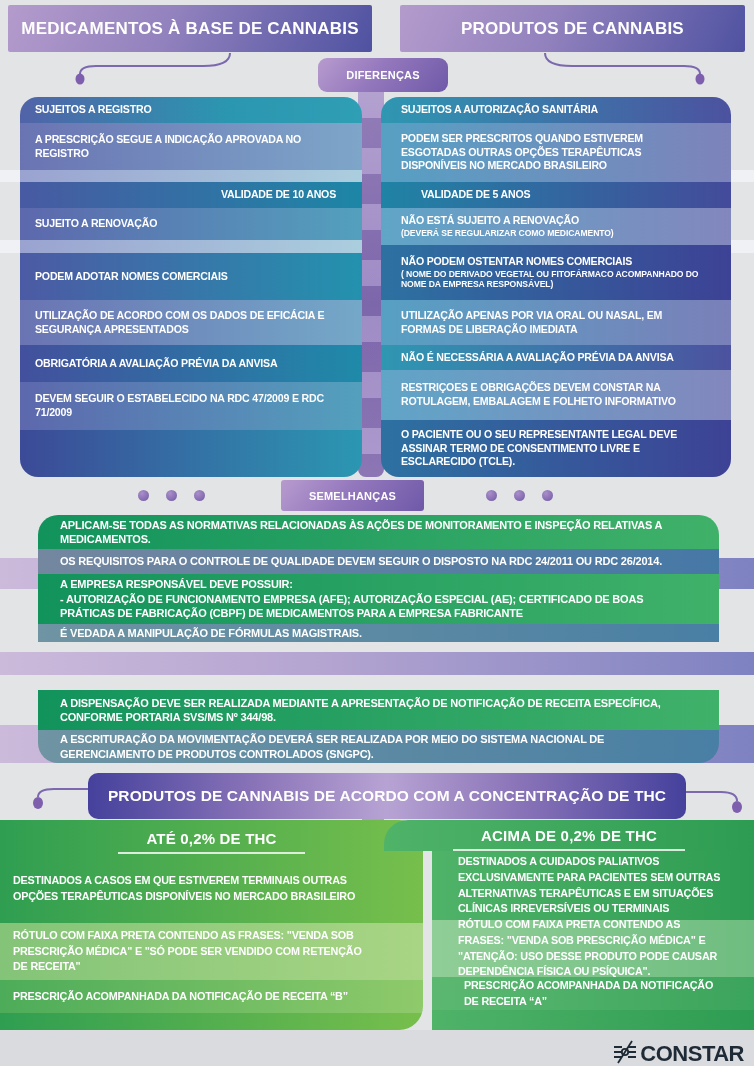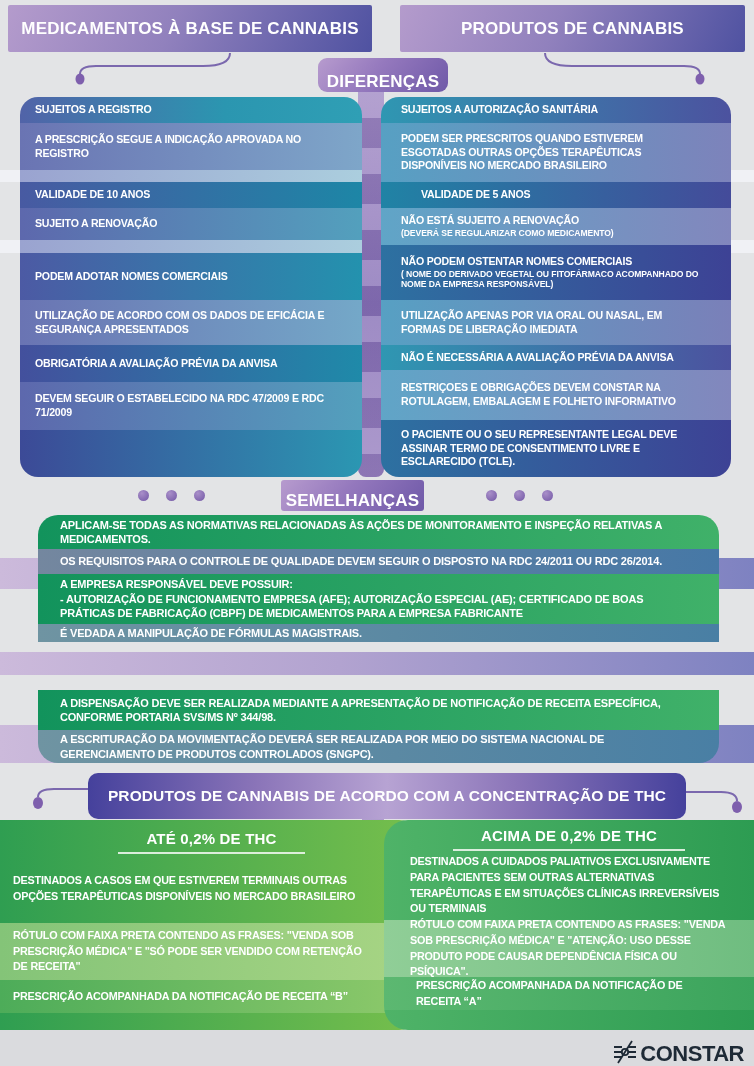--- a/index.html
+++ b/index.html
@@ -22,23 +22,23 @@
     top:5px; height:47px; z-index:2; border-radius:2px;
     background:linear-gradient(115deg,#b49bcc 0%,#9181bd 45%,#4f52a1 100%);
     display:flex; align-items:center; justify-content:center;
     font-size:17px; letter-spacing:0.2px;
   }
   .top-banner.left  { left:8px;   width:364px; }
   .top-banner.right { left:400px; width:345px; }
 
   
   .badge {
-    z-index:3; display:flex; align-items:flex-end; justify-content:center;
+    z-index:3; display:flex; align-items:center; justify-content:center;
     background:linear-gradient(130deg,#b79bce 0%,#9478bd 45%,#6f59a8 100%);
-    font-size:17px; letter-spacing:0.2px;
+    font-size:11px; letter-spacing:0.2px;
   }
   .badge.dif { left:318px; top:58px; width:130px; height:34px; border-radius:9px; }
   .badge.sem { left:281px; top:480px; width:143px; height:31px; border-radius:3px; }
 
   
   .mid-strip {
     z-index:1;
     background:
       repeating-linear-gradient(180deg, rgba(255,255,255,0.16) 0 26px, rgba(40,20,90,0.14) 26px 56px),
       linear-gradient(180deg,#a58fc7 0%,#8b75b9 55%,#9d86c3 100%);
@@ -101,21 +101,21 @@
     font-size:15.5px; letter-spacing:0.1px;
   }
   .panel.thc-left  { left:0;     top:820px; width:423px; height:210px; border-radius:0 24px 24px 0; }
   .panel.thc-right { left:384px; top:820px; width:370px; height:210px; border-radius:24px 0 0 24px; }
   .thc-head { display:flex; align-items:flex-end; justify-content:center; }
   .thc-title { display:inline-block; font-size:15px; letter-spacing:0.2px;
                border-bottom:2px solid rgba(235,245,235,0.9); padding:0 28px 5px; }
   .trow { display:flex; flex-direction:column; justify-content:center;
           font-size:10.8px; line-height:1.45; }
   .panel.thc-left  .trow { padding:2px 58px 2px 13px; }
-  .panel.thc-right .trow { padding:2px 26px 2px 26px; }
+  .panel.thc-right .trow { padding:2px 26px 2px 26px;margin-left:48px; }
   .la { background:linear-gradient(90deg,#2f9e51,#77bf4c); }
   .lb { background:linear-gradient(90deg,#84c478,#a8d584); }
   .lc { background:linear-gradient(90deg,#4dac59,#8fca6b); }
   .ra { background:linear-gradient(90deg,#4fb368,#2d9c52); }
   .rb { background:linear-gradient(90deg,#90ce97,#6fbd80); }
   .rc { background:linear-gradient(90deg,#5cb871,#3ba45c); }
 
   
   .connectors { left:0; top:0; width:754px; height:1066px; z-index:4; pointer-events:none; }
 
@@ -151,21 +151,21 @@
   <div class="abs mid-strip strip-dif"></div>
 
   <div class="abs panel left-med">
     <div class="row t1" style="height:26px;">
         <span>SUJEITOS A REGISTRO</span>
       </div>
     <div class="row t2" style="height:47px;">
         <span>A PRESCRIÇÃO SEGUE A INDICAÇÃO APROVADA NO REGISTRO</span>
       </div>
     <div class="row tsp" style="height:12px;"></div>
-    <div class="row t3" style="height:26px;">
+    <div class="row t3" style="height:26px;align-items:flex-end;">
         <span>VALIDADE DE 10 ANOS</span>
       </div>
     <div class="row t4" style="height:32px;">
         <span>SUJEITO A RENOVAÇÃO</span>
       </div>
     <div class="row tsp" style="height:13px;"></div>
     <div class="row t5" style="height:47px;">
         <span>PODEM ADOTAR NOMES COMERCIAIS</span>
       </div>
     <div class="row t6" style="height:45px;">

